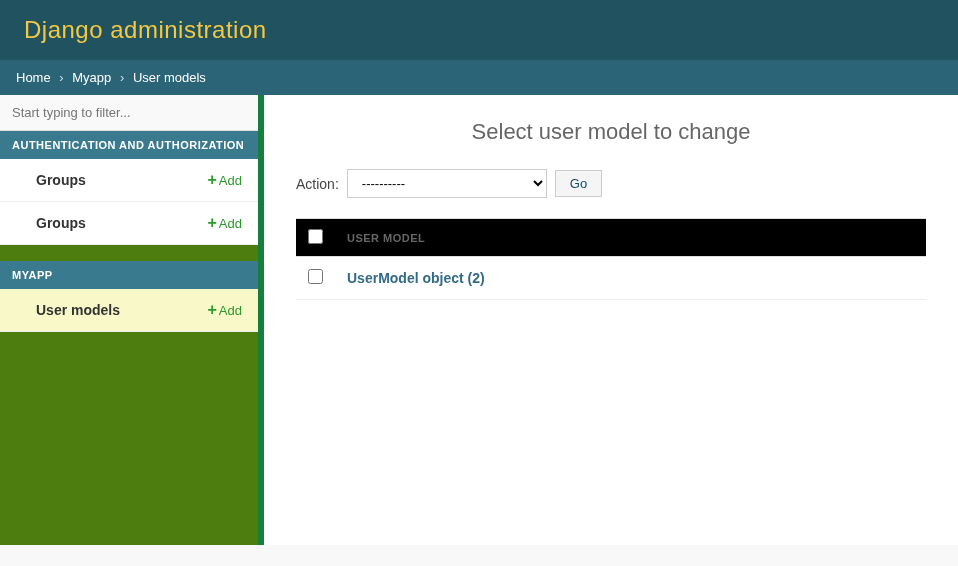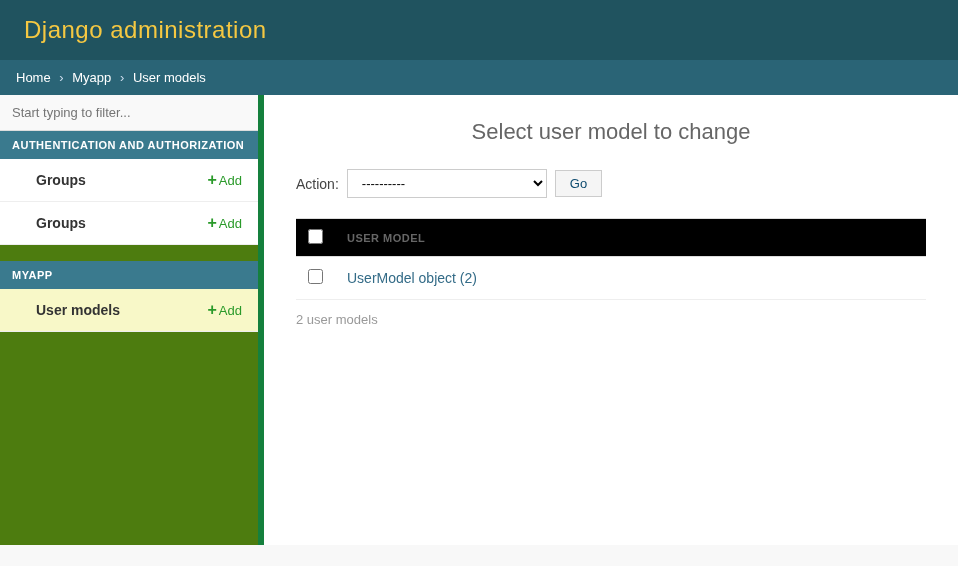--- a/index.html
+++ b/index.html
@@ -169,21 +169,21 @@
       font-size: 14px;
     }
     #results-table tr:nth-child(even) td {
       background: #f9f9f9;
     }
     #results-table tr:nth-child(odd) td {
       background: #fff;
     }
     .row-link {
       color: #336b87;
-      font-weight: 400;
+      font-weight: 700;
       text-decoration: none;
     }
 
     .checkbox-cell {
       width: 30px;
     }
     input[type=checkbox] {
       width: 15px;
       height: 15px;
       cursor: pointer;
@@ -273,15 +273,14 @@
           <td class="checkbox-cell">
             <input type="checkbox" style="">
           </td>
           <td>
             <a href="#" class="row-link">UserModel object (2)</a>
           </td>
         </tr>
       </tbody>
     </table>
 
-    <div id="result-count">2 user models</div>
   </div>
 </div>
 
 </body></html>

